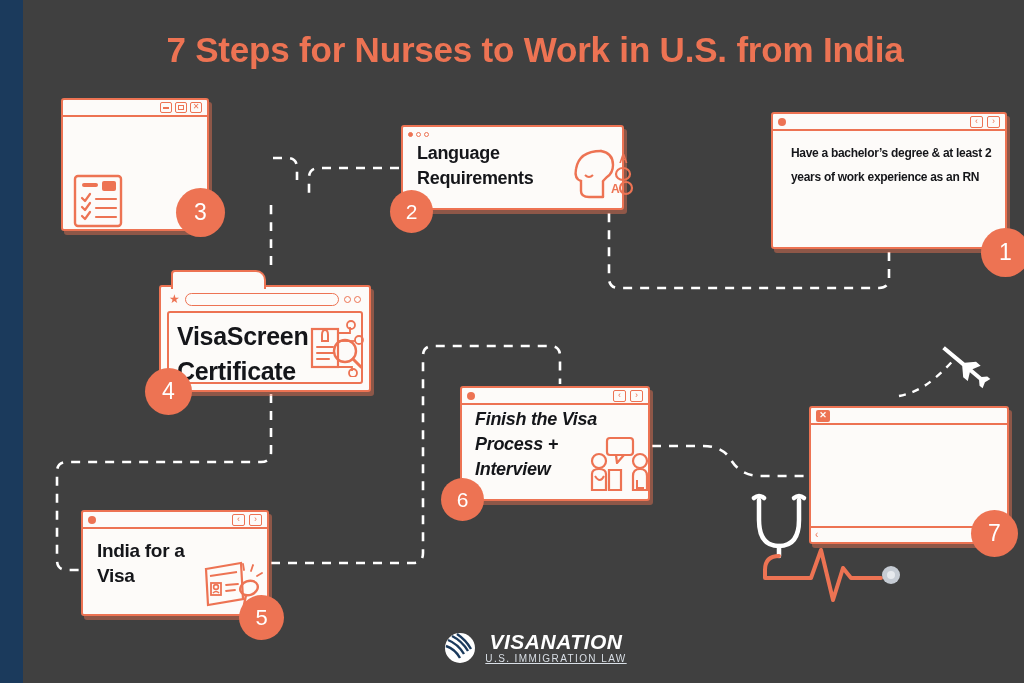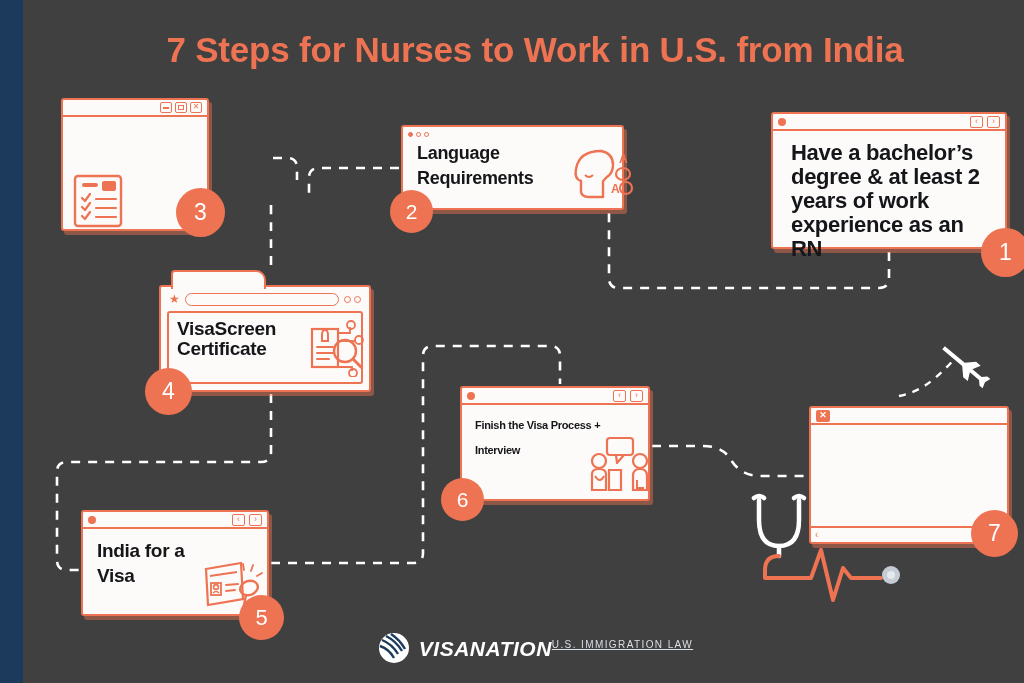--- a/index.html
+++ b/index.html
@@ -161,21 +161,21 @@
   #badge-3 { left: 153px; top: 188px; width: 49px; height: 49px; font-size: 23px; }
 
   
   #card-2 { left: 378px; top: 125px; width: 223px; height: 85px; }
   #card-2 .card-text { left: 14px; top: 14px; width: 145px; font-size: 18px; line-height: 25px; }
   #card-2 .cardicon { left: 160px; top: 18px; }
   #badge-2 { left: 367px; top: 190px; width: 43px; height: 43px; font-size: 21px; }
 
   
   #card-1 { left: 748px; top: 112px; width: 236px; height: 137px; }
-  #card-1 .card-text { left: 18px; top: 27px; width: 205px; font-size: 22px; line-height: 24px; }
+  #card-1 .card-text { left: 18px; top: 27px; width: 205px; font-size: 12px; line-height: 24px; }
   #badge-1 { left: 958px; top: 228px; width: 49px; height: 49px; font-size: 23px; }
 
   
   #card-4 { left: 136px; top: 285px; width: 212px; height: 107px; border-radius: 3px; }
   #card-4 .tab {
     position: absolute;
     left: 10px; top: -17px;
     width: 95px; height: 19px;
     border: 2.5px solid #ed7353;
     border-bottom: none;
@@ -194,33 +194,33 @@
   }
   #card-4 .star { color: #ed7353; font-size: 12px; line-height: 12px; }
   #card-4 .circs { display: flex; gap: 3px; }
   #card-4 .circs i { width: 7px; height: 7px; border-radius: 50%; border: 1.5px solid #ed7353; display: block; }
   #card-4 .viewport {
     position: absolute;
     left: 6px; right: 6px; top: 24px; bottom: 6px;
     border: 2px solid #ed7353;
     border-radius: 3px;
   }
-  #card-4 .card-text { left: 16px; top: 32px; width: 135px; font-size: 19px; line-height: 20px; }
+  #card-4 .card-text { left: 16px; top: 32px; width: 135px; font-size: 25px; line-height: 35px; }
   #card-4 .cardicon { left: 148px; top: 32px; }
   #badge-4 { left: 122px; top: 368px; width: 47px; height: 47px; font-size: 23px; }
 
   
   #card-5 { left: 58px; top: 510px; width: 188px; height: 106px; }
   #card-5 .card-text { left: 14px; top: 26px; width: 120px; font-size: 19px; line-height: 25px; }
   #card-5 .cardicon { left: 118px; top: 45px; }
   #badge-5 { left: 216px; top: 595px; width: 45px; height: 45px; font-size: 22px; }
 
   
   #card-6 { left: 437px; top: 386px; width: 190px; height: 115px; }
-  #card-6 .card-text { left: 13px; top: 25px; width: 130px; font-size: 11px; line-height: 25px; }
+  #card-6 .card-text { left: 13px; top: 19px; width: 130px; font-size: 18px; line-height: 25px; font-style: italic; }
   #card-6 .cardicon { left: 128px; top: 48px; }
   #badge-6 { left: 418px; top: 478px; width: 43px; height: 43px; font-size: 21px; }
 
   
   #card-7 { left: 786px; top: 406px; width: 200px; height: 138px; }
   #card-7 .card-text { left: 16px; top: 26px; width: 170px; font-size: 17px; line-height: 25px; }
   #card-7 .scrollbar {
     position: absolute;
     left: 0; right: 0; bottom: 0; height: 16px;
     border-top: 2.5px solid #ed7353;
@@ -234,21 +234,21 @@
   
   #logo {
     position: absolute;
     left: 0; bottom: 18px;
     width: 1024px;
     display: flex;
     align-items: center;
     justify-content: center;
     gap: 8px;
   }
-  #logo .logo-text { display: flex; flex-direction: row; }
+  #logo .logo-text { display: flex; flex-direction: column; align-items: center; }
   #logo .logo-name {
     color: #ffffff;
     font-size: 21px;
     font-weight: bold;
     font-style: italic;
     letter-spacing: 0.5px;
     line-height: 21px;
   }
   #logo .logo-sub {
     color: #d9dfe6;

